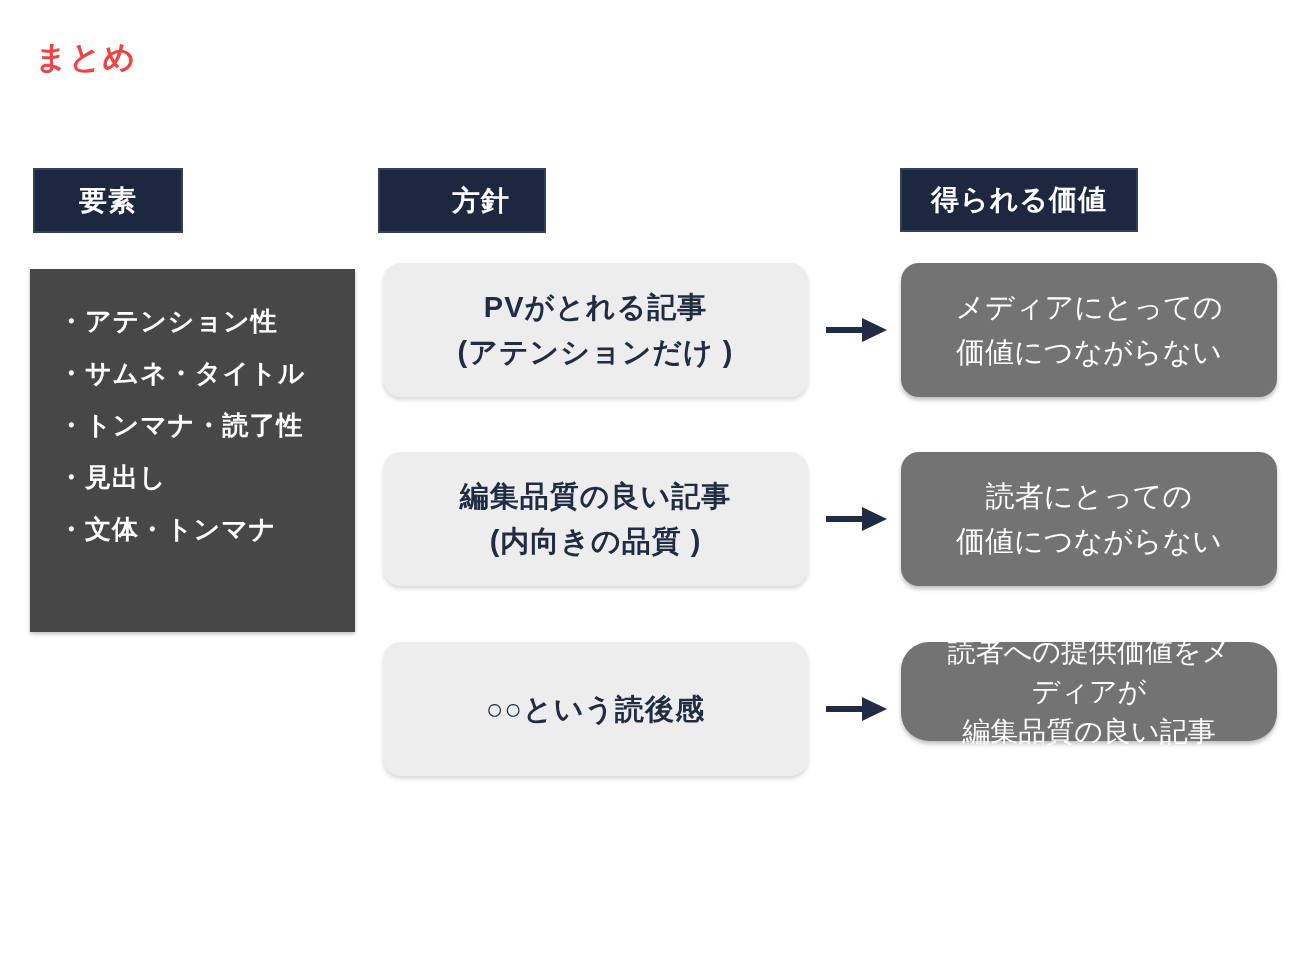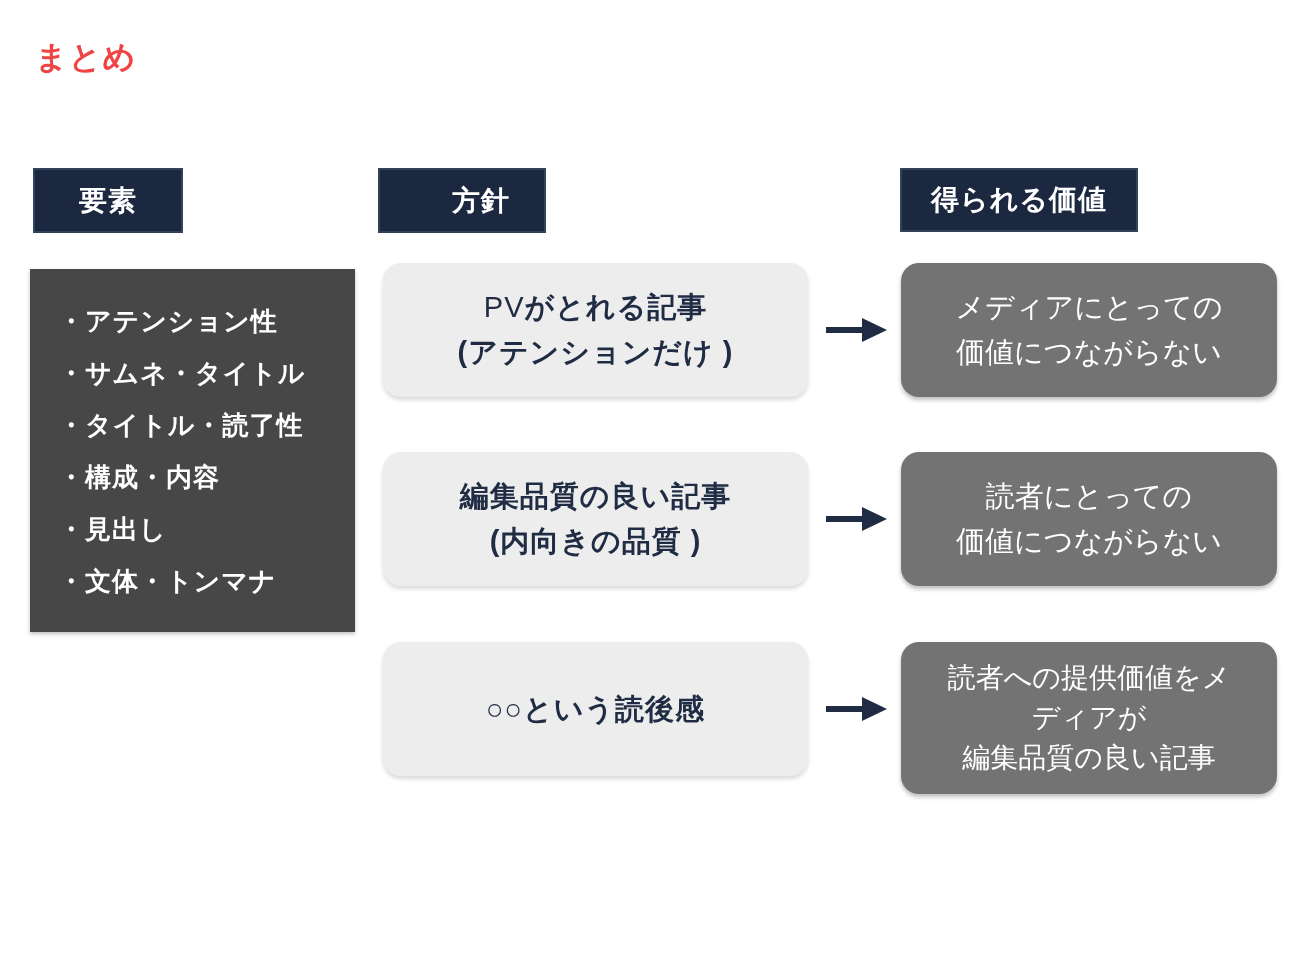--- a/index.html
+++ b/index.html
@@ -41,30 +41,30 @@
   }
   .policy-box{
     position:absolute;left:383px;width:425px;height:134px;
     background:#ededed;border-radius:18px;
     box-shadow:0 3px 4px rgba(0,0,0,0.15);
     display:flex;flex-direction:column;align-items:center;justify-content:center;
     color:#1f2c44;font-size:29px;font-weight:600;
     text-align:center;line-height:45px;
     letter-spacing:1px;
   }
-  .policy-bold{font-weight:400;}
+  .policy-bold{font-weight:700;}
   .value-box{
     position:absolute;left:901px;width:376px;height:134px;
     background:#737373;border-radius:18px;
     box-shadow:0 3px 4px rgba(0,0,0,0.25);
     display:flex;flex-direction:column;align-items:center;justify-content:center;
     color:#ffffff;font-size:29px;font-weight:400;
     text-align:center;line-height:45px;
   }
-  .value-box.three-line{font-size:28px;line-height:40px;height:152px;}
+  .value-box.three-line{font-size:28px;line-height:40px;height:99px;border-radius:28px;}
   .row-1{top:263px;}
   .row-2{top:452px;}
   .row-3{top:642px;}
   .arrow{
     position:absolute;left:825px;width:62px;height:26px;
   }
   .arr-1{top:317px;}
   .arr-2{top:506px;}
   .arr-3{top:696px;}
   .line:empty{display:none;}
@@ -83,22 +83,21 @@
   <div class="col-header hdr-policy">
     <span>方針</span>
   </div>
   <div class="col-header hdr-value">
     <span>得られる価値</span>
   </div>
 
   <div class="elements-panel">
     <div class="elements-item">・アテンション性</div>
     <div class="elements-item">・サムネ・タイトル</div>
-    <div class="elements-item">・タイトル・読了性</div>
-    <div class="elements-item">・構成・内容</div>
+    <div class="elements-item">・トンマナ・読了性</div>
     <div class="elements-item">・見出し</div>
     <div class="elements-item">・文体・トンマナ</div>
   </div>
 
   <div class="policy-box row-1">
     <div class="line"><span class="policy-bold">PV</span><span>がとれる記事</span></div>
     <div class="line">(アテンションだけ )</div>
   </div>
   <svg class="arrow arr-1" viewBox="0 0 62 26">
     <rect x="1" y="10" width="40" height="6" fill="#1f2c44"></rect>

